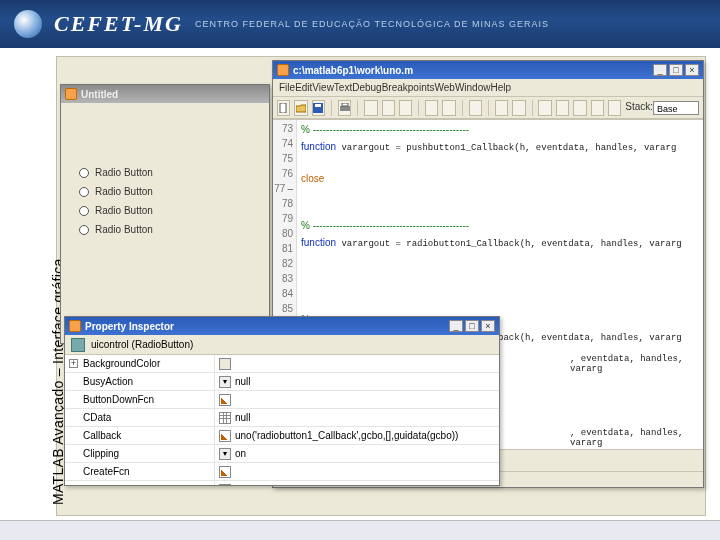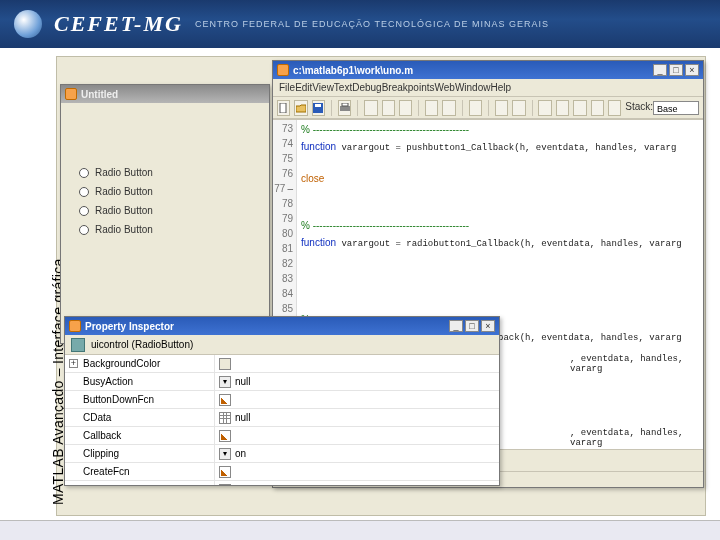--- a/index.html
+++ b/index.html
@@ -301,20 +301,21 @@
           <span class="swatch grid"></span>
           <span>null</span>
         </div>
       </div>
       <div class="prow">
         <div class="pname">
           <span>Callback</span>
         </div>
         <div class="pval">
           <span class="pencil"></span>
+          <span>uno('radiobutton1_Callback',gcbo,[],guidata(gcbo))</span>
         </div>
       </div>
       <div class="prow">
         <div class="pname">
           <span>Clipping</span>
         </div>
         <div class="pval">
           <span class="dd">▾</span>
           <span>on</span>
         </div>

